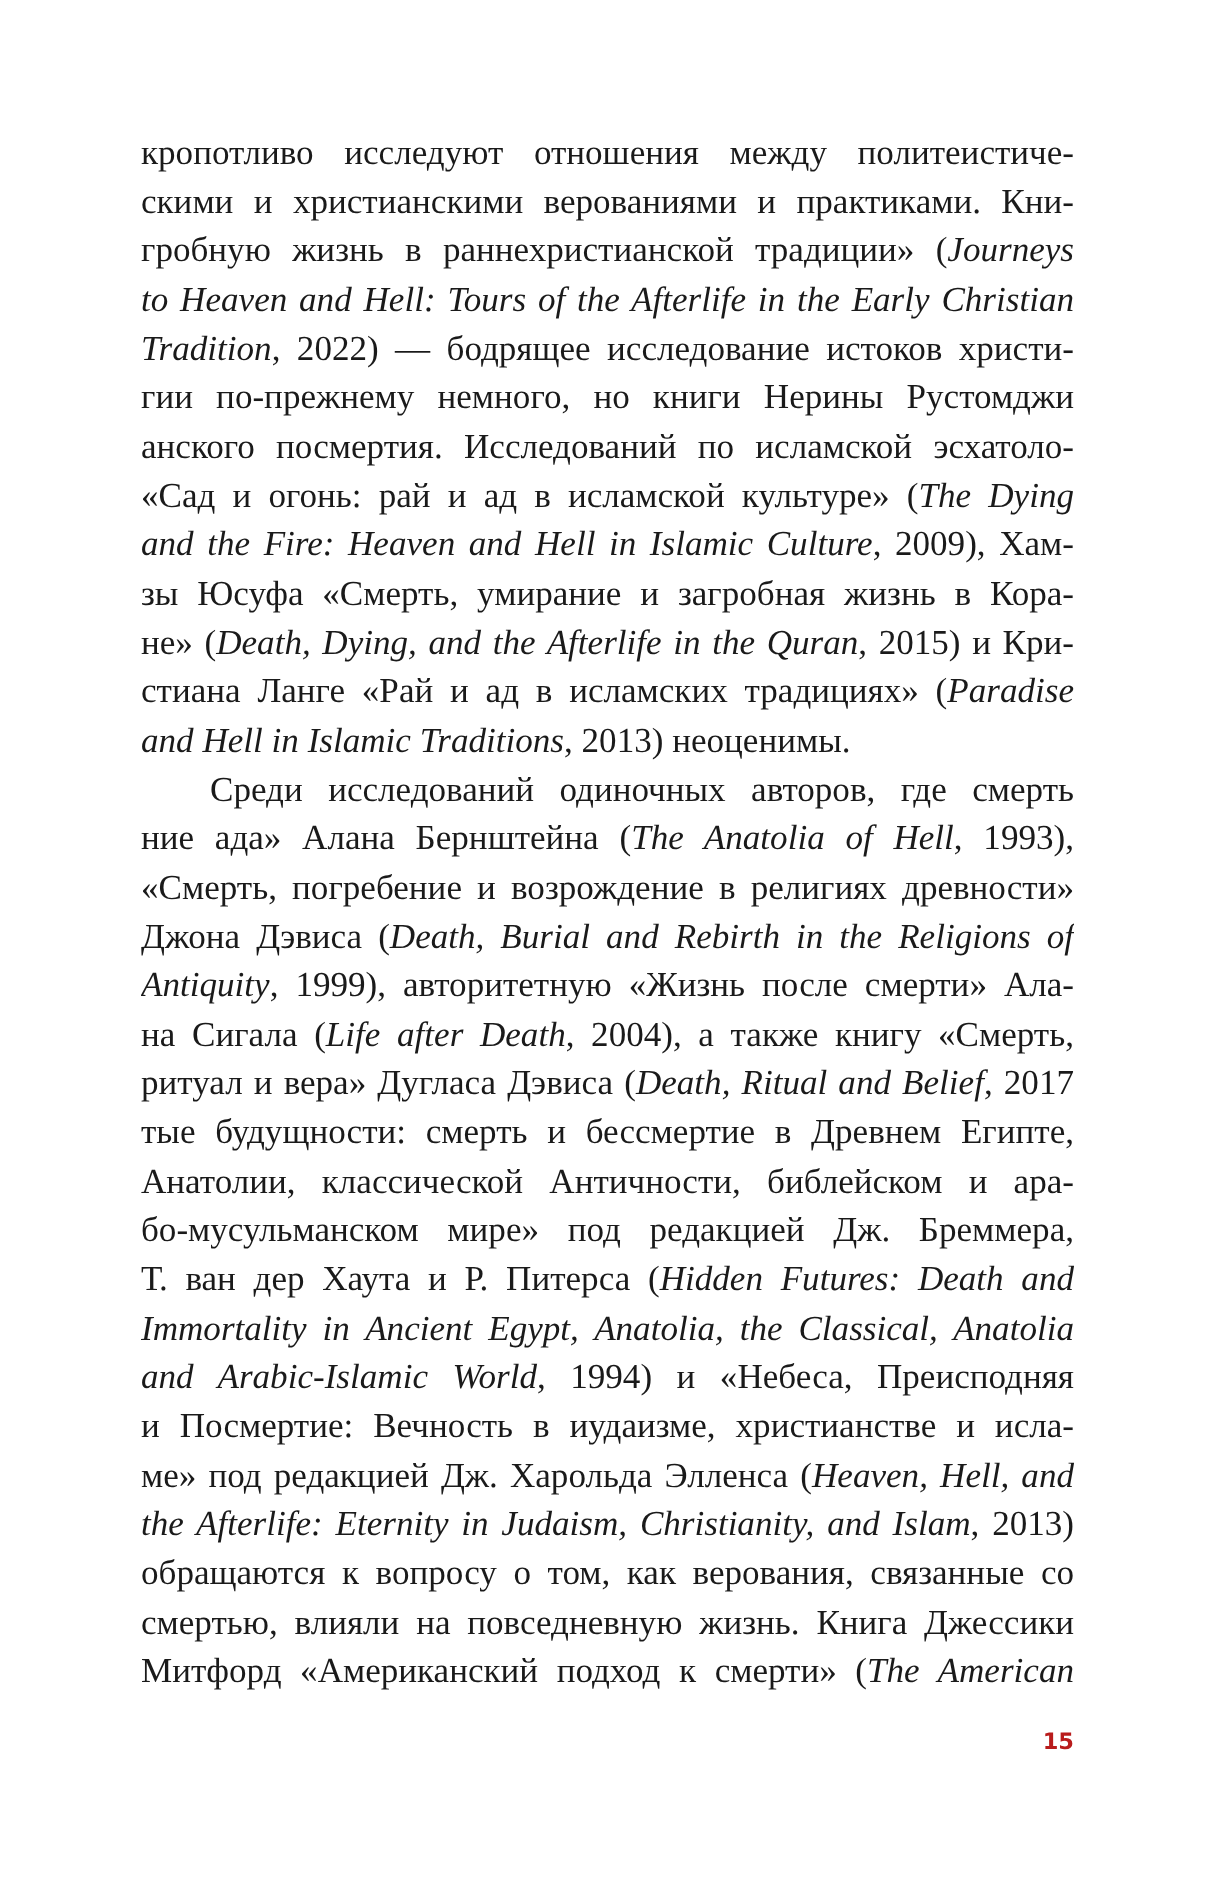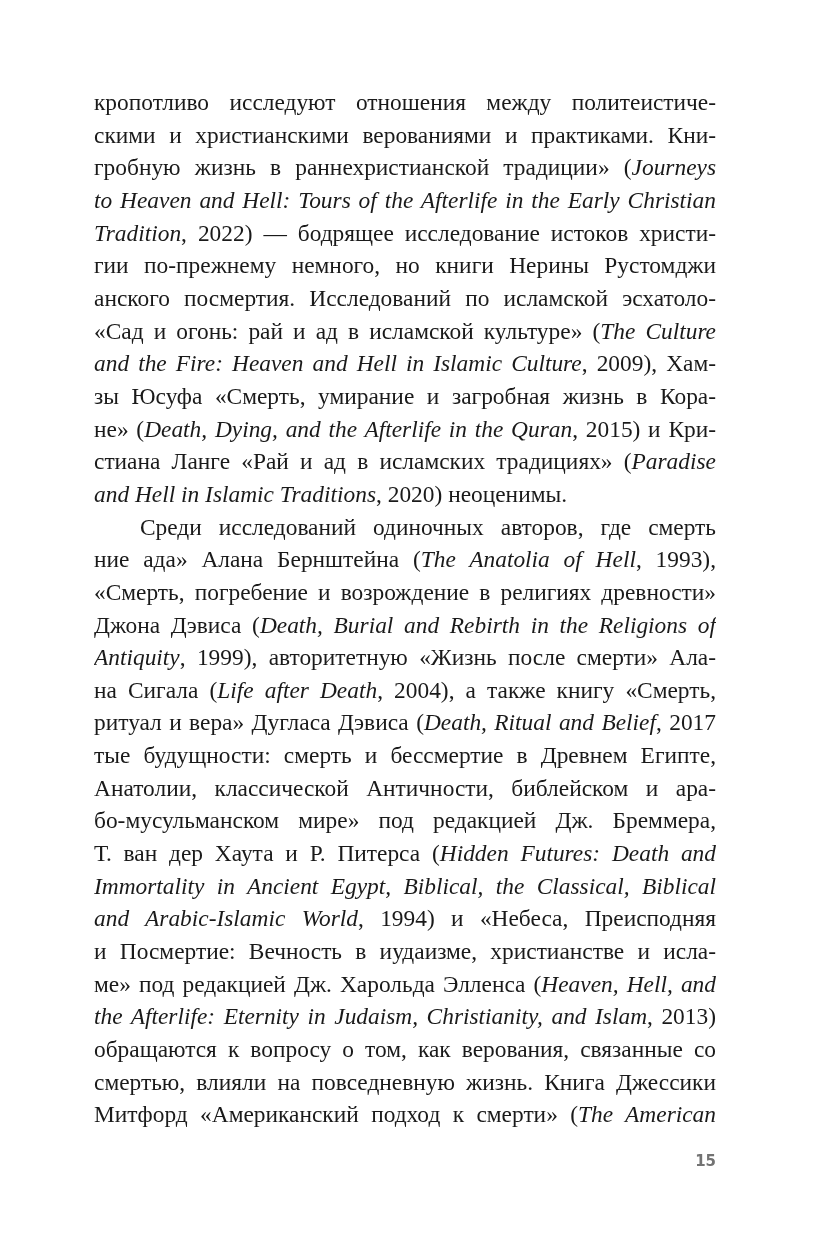--- a/index.html
+++ b/index.html
@@ -11,55 +11,55 @@
   }
   .line {
     display: block; height: 32.67px; white-space: nowrap;
     text-align: justify; text-align-last: justify; overflow: hidden;
   }
   .line.last { text-align-last: left; }
   .line.indent { padding-left: 46px; }
   .line i { }
   .pagenum {
     position: absolute; left: 690px; top: 1152px; width: 26px; text-align: right;
-    font-family: "DejaVu Sans", sans-serif; font-weight: bold; font-size: 15px; color: #737373;
+    font-family: "DejaVu Sans", sans-serif; font-weight: bold; font-size: 15px; color: #b91c1c;
   }
 </style>
 </head>
 <body>
 
 <div class="page" id="page-body">
     <div>
       <span class="line"><span>кропотливо исследуют отношения между политеистиче-</span></span>
       <span class="line"><span>скими и христианскими верованиями и практиками. Кни-</span></span>
       <span class="line"><span>гробную жизнь в раннехристианской традиции» (</span><i>Journeys</i></span>
       <span class="line"><i>to Heaven and Hell: Tours of the Afterlife in the Early Christian</i></span>
       <span class="line"><i>Tradition</i><span>, 2022) — бодрящее исследование истоков христи-</span></span>
       <span class="line"><span>гии по-прежнему немного, но книги Нерины Рустомджи</span></span>
       <span class="line"><span>анского посмертия. Исследований по исламской эсхатоло-</span></span>
-      <span class="line"><span>«Сад и огонь: рай и ад в исламской культуре» (</span><i>The Culture</i></span>
+      <span class="line"><span>«Сад и огонь: рай и ад в исламской культуре» (</span><i>The Dying</i></span>
       <span class="line"><i>and the Fire: Heaven and Hell in Islamic Culture</i><span>, 2009), Хам-</span></span>
       <span class="line"><span>зы Юсуфа «Смерть, умирание и загробная жизнь в Кора-</span></span>
       <span class="line"><span>не» (</span><i>Death, Dying, and the Afterlife in the Quran</i><span>, 2015) и Кри-</span></span>
       <span class="line"><span>стиана Ланге «Рай и ад в исламских традициях» (</span><i>Paradise</i></span>
-      <span class="line last"><i>and Hell in Islamic Traditions</i><span>, 2020) неоценимы.</span></span>
+      <span class="line last"><i>and Hell in Islamic Traditions</i><span>, 2013) неоценимы.</span></span>
     </div>
     <div>
       <span class="line indent"><span>Среди исследований одиночных авторов, где смерть</span></span>
       <span class="line"><span>ние ада» Алана Бернштейна (</span><i>The Anatolia of Hell</i><span>, 1993),</span></span>
       <span class="line"><span>«Смерть, погребение и возрождение в религиях древности»</span></span>
       <span class="line"><span>Джона Дэвиса (</span><i>Death, Burial and Rebirth in the Religions of</i></span>
       <span class="line"><i>Antiquity</i><span>, 1999), авторитетную «Жизнь после смерти» Ала-</span></span>
       <span class="line"><span>на Сигала (</span><i>Life after Death</i><span>, 2004), а также книгу «Смерть,</span></span>
       <span class="line"><span>ритуал и вера» Дугласа Дэвиса (</span><i>Death, Ritual and Belief</i><span>, 2017</span></span>
       <span class="line"><span>тые будущности: смерть и бессмертие в Древнем Египте,</span></span>
       <span class="line"><span>Анатолии, классической Античности, библейском и ара-</span></span>
       <span class="line"><span>бо-мусульманском мире» под редакцией Дж. Бреммера,</span></span>
       <span class="line"><span>Т. ван дер Хаута и Р. Питерса (</span><i>Hidden Futures: Death and</i></span>
-      <span class="line"><i>Immortality in Ancient Egypt, Biblical, the Classical, Biblical</i></span>
+      <span class="line"><i>Immortality in Ancient Egypt, Anatolia, the Classical, Anatolia</i></span>
       <span class="line"><i>and Arabic-Islamic World</i><span>, 1994) и «Небеса, Преисподняя</span></span>
       <span class="line"><span>и Посмертие: Вечность в иудаизме, христианстве и исла-</span></span>
       <span class="line"><span>ме» под редакцией Дж. Харольда Элленса (</span><i>Heaven, Hell, and</i></span>
       <span class="line"><i>the Afterlife: Eternity in Judaism, Christianity, and Islam</i><span>, 2013)</span></span>
       <span class="line"><span>обращаются к вопросу о том, как верования, связанные со</span></span>
       <span class="line"><span>смертью, влияли на повседневную жизнь. Книга Джессики</span></span>
       <span class="line"><span>Митфорд «Американский подход к смерти» (</span><i>The American</i></span>
     </div>
   </div>
 <div class="pagenum">15</div>

